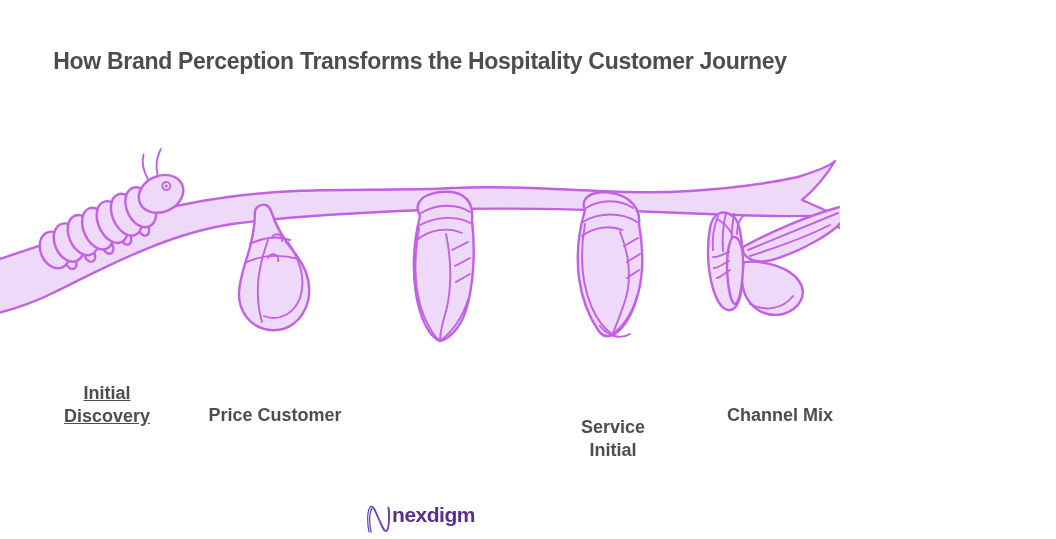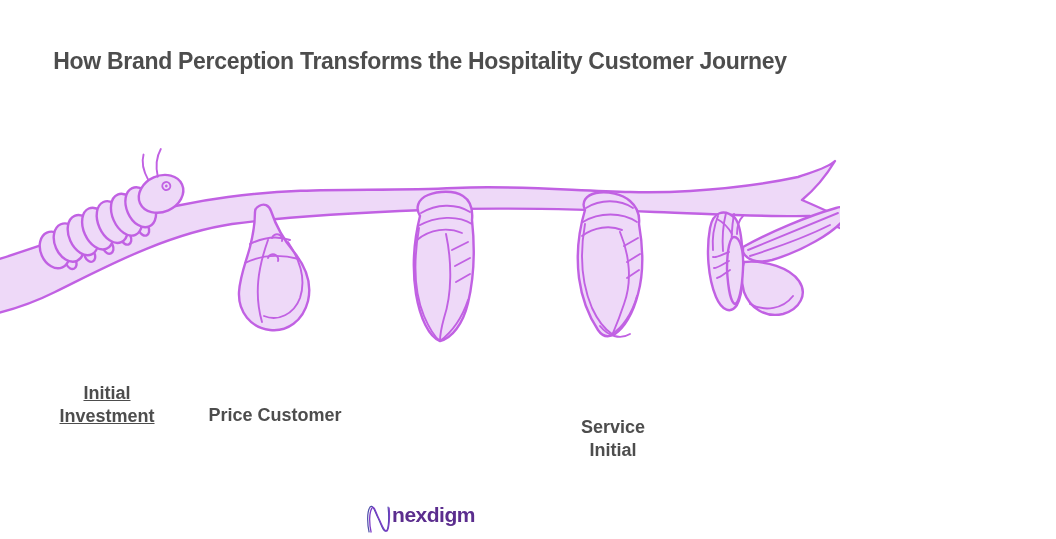--- a/index.html
+++ b/index.html
@@ -156,28 +156,31 @@
         <path class="art-line" d="M 957 184 C 970 185 984 191 992 200 C 998 207 996 213 988 214 C 975 215 963 206 957 195"></path>
       </g>
       <circle class="art-fill" cx="948" cy="155" r="5"></circle>
       <ellipse class="art-fill" cx="948" cy="170" rx="7" ry="12"></ellipse>
       <path class="art-fill" d="M 948 180 C 951 186 952 198 948 208 C 944 198 945 186 948 180 Z"></path>
     </g>
   </svg>
 
   <div class="stage-label" style="left:107px;top:382px;text-decoration:underline;">
     <span>Initial</span>
-    <span>Investment</span>
+    <span>Discovery</span>
   </div>
   <div class="stage-label" style="left:275px;top:404px;">
     <span>Price Customer</span>
   </div>
   <div class="stage-label" style="left:613px;top:416px;">
     <span>Service</span>
     <span>Initial</span>
+  </div>
+  <div class="stage-label" style="left:780px;top:404px;">
+    <span>Channel Mix</span>
   </div>
 
   <div class="logo">
     <svg class="logo-mark" width="26" height="32" viewBox="0 0 26 32" aria-hidden="true">
       <path class="n1" d="M 4 29 C 2 20 2 8 5 4 C 8 1 10 9 13 15 C 16 21 18 29 21 28 C 24 27 24 12 23 4"></path>
       <path class="n2" d="M 6 29 C 4 20 4 9 7 5 C 9 2 11 10 14 16 C 17 22 19 29 22 28 C 24 26 25 13 24 5"></path>
     </svg>
     <span class="logo-word">nexdigm</span>
   </div>
 

